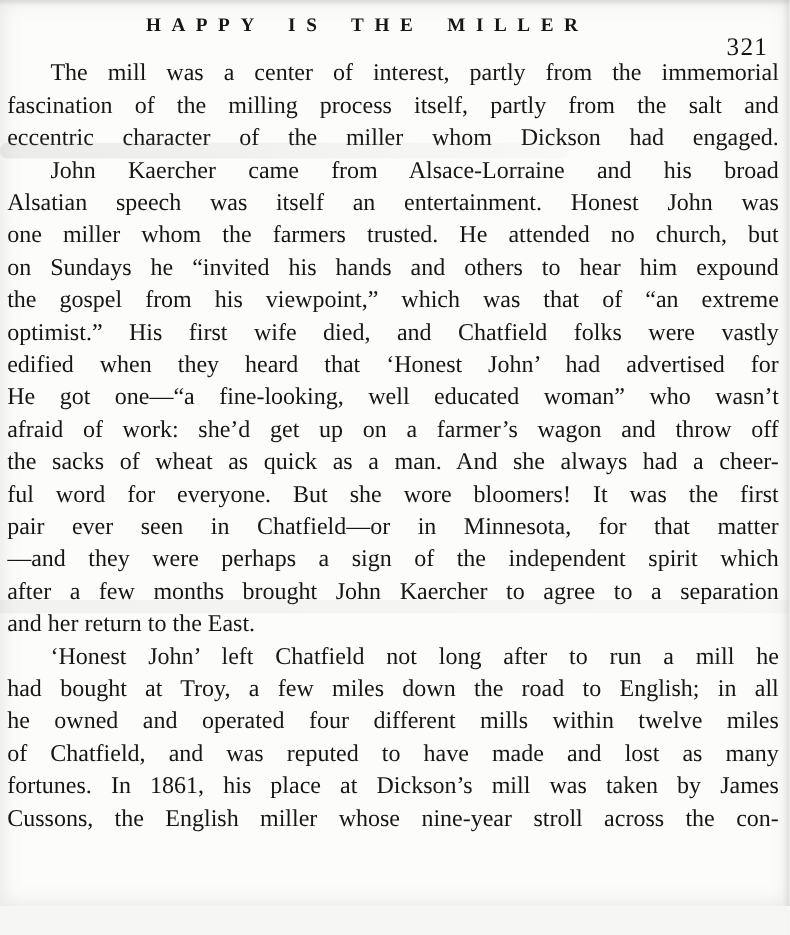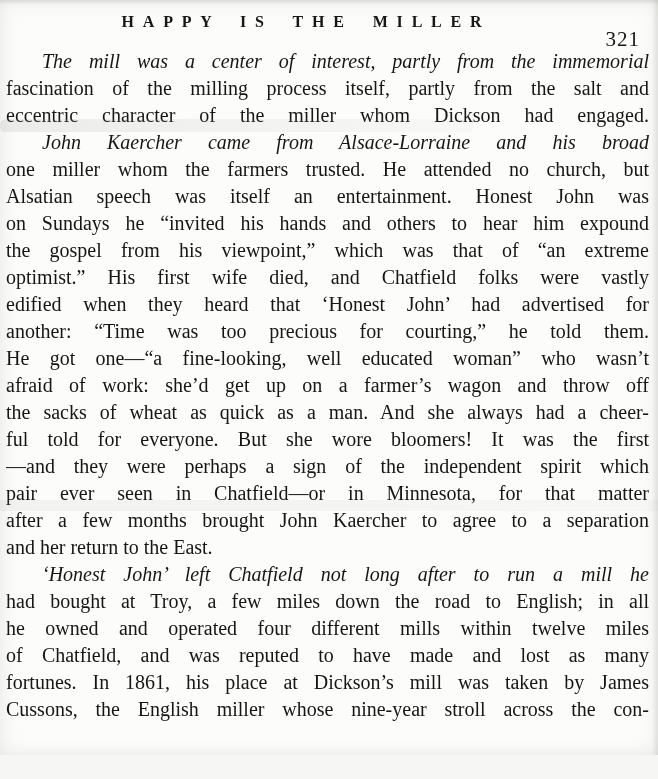--- a/index.html
+++ b/index.html
@@ -53,21 +53,20 @@
   .line {
     height: 27px;
     line-height: 27px;
     text-align: justify;
     text-align-last: justify;
     overflow: hidden;
     white-space: nowrap;
   }
   .line.indent {
     text-indent: 36px;
-    font-style: italic;
   }
   .line.no-justify {
     text-align: right;
     text-align-last: left;
   }
   
   .artifact {
     position: absolute;
     pointer-events: none;
   }
@@ -93,33 +92,32 @@
   </header>
 
   <main class="body-text">
       <div class="paragraph">
         <div class="line indent">The mill was a center of interest, partly from the immemorial</div>
         <div class="line">fascination of the milling process itself, partly from the salt and</div>
         <div class="line">eccentric character of the miller whom Dickson had engaged.</div>
       </div>
       <div class="paragraph">
         <div class="line indent">John Kaercher came from Alsace-Lorraine and his broad</div>
+        <div class="line">Alsatian speech was itself an entertainment. Honest John was</div>
         <div class="line">one miller whom the farmers trusted. He attended no church, but</div>
-        <div class="line">Alsatian speech was itself an entertainment. Honest John was</div>
         <div class="line">on Sundays he “invited his hands and others to hear him expound</div>
         <div class="line">the gospel from his viewpoint,” which was that of “an extreme</div>
         <div class="line">optimist.” His first wife died, and Chatfield folks were vastly</div>
         <div class="line">edified when they heard that ‘Honest John’ had advertised for</div>
-        <div class="line">another: “Time was too precious for courting,” he told them.</div>
         <div class="line">He got one—“a fine-looking, well educated woman” who wasn’t</div>
         <div class="line">afraid of work: she’d get up on a farmer’s wagon and throw off</div>
         <div class="line">the sacks of wheat as quick as a man. And she always had a cheer-</div>
-        <div class="line">ful told for everyone. But she wore bloomers! It was the first</div>
+        <div class="line">ful word for everyone. But she wore bloomers! It was the first</div>
+        <div class="line">pair ever seen in Chatfield—or in Minnesota, for that matter</div>
         <div class="line">—and they were perhaps a sign of the independent spirit which</div>
-        <div class="line">pair ever seen in Chatfield—or in Minnesota, for that matter</div>
         <div class="line">after a few months brought John Kaercher to agree to a separation</div>
         <div class="line no-justify">and her return to the East.</div>
       </div>
       <div class="paragraph">
         <div class="line indent">‘Honest John’ left Chatfield not long after to run a mill he</div>
         <div class="line">had bought at Troy, a few miles down the road to English; in all</div>
         <div class="line">he owned and operated four different mills within twelve miles</div>
         <div class="line">of Chatfield, and was reputed to have made and lost as many</div>
         <div class="line">fortunes. In 1861, his place at Dickson’s mill was taken by James</div>
         <div class="line">Cussons, the English miller whose nine-year stroll across the con-</div>

